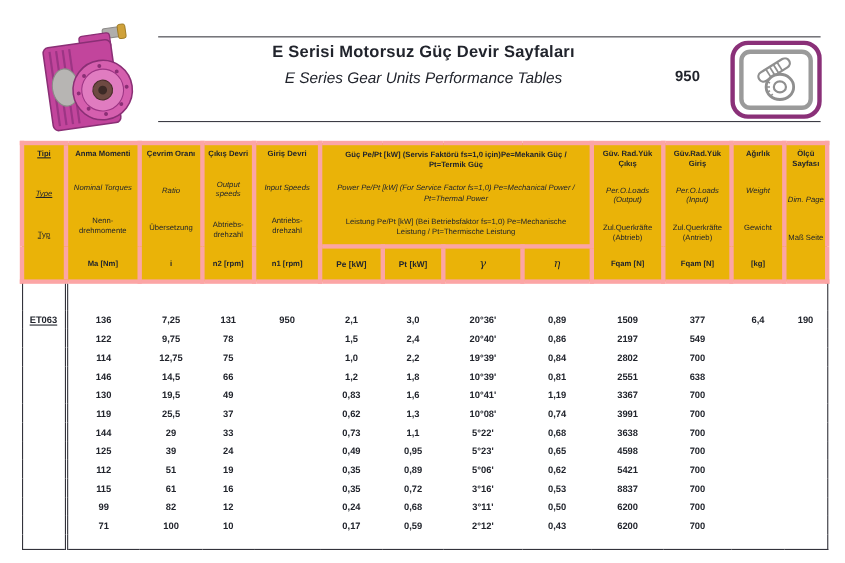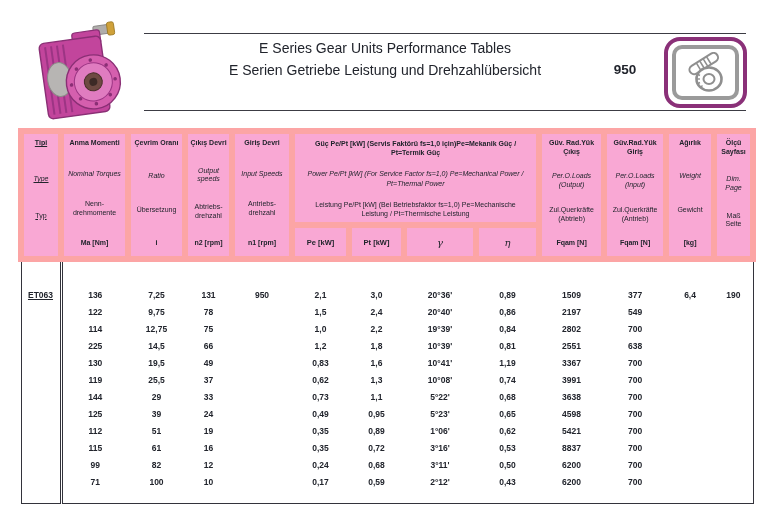--- a/index.html
+++ b/index.html
@@ -9,35 +9,35 @@
     -webkit-font-smoothing:antialiased;
   }
   .rule{position:absolute;left:28px;width:718px;border-top:1.6px solid #3c3c44;}
   .rule-top{top:33px;}
   .rule-bottom{top:110px;}
 
   .photo{position:absolute;left:26px;top:20px;width:118px;height:108px;}
 
   .titles{position:absolute;left:150px;top:37px;width:470px;text-align:center;line-height:22px;}
   .t1{font-size:15px;font-weight:bold;letter-spacing:.2px;}
-  .t2{font-size:14px;}
+  .t2{font-size:14px;font-style:italic;}
   .t3{font-size:14px;}
 
   .page-num{position:absolute;left:600px;top:62px;width:50px;text-align:center;
     font-size:13.5px;font-weight:bold;}
 
   .icon-box{position:absolute;left:664px;top:37px;width:83px;height:71px;box-sizing:border-box;
     border:4px solid #8a3078;border-radius:16px;background:#fff;
     display:flex;align-items:center;justify-content:center;}
   .icon-inner{width:67px;height:55px;box-sizing:border-box;border:4px solid #9a9a9a;
     border-radius:10px;display:flex;align-items:center;justify-content:center;background:#fff;}
 
   table.perf{position:absolute;left:18px;top:128px;width:732px;border-collapse:collapse;
     table-layout:fixed;border:1.6px solid #33333b;}
-  .perf thead th{border:6px solid #fca5a5;padding:0;font-weight:normal;vertical-align:top;background:#f9a8d4;}
+  .perf thead th{border:4px solid #fca5a5;padding:0;font-weight:normal;vertical-align:top;background:#eab308;}
   .perf th.tipi-col, .perf td.tipi-col{border-right:3px double #33333b;text-decoration:underline;}
   .hcell{height:122px;box-sizing:border-box;display:flex;flex-direction:column;
     justify-content:space-between;align-items:center;padding:5px 1px 8px 1px;
     font-size:7px;line-height:1.25;text-align:center;}
   .hcell .l1{font-weight:bold;}
   .hcell .l2{font-style:italic;}
   .hcell .lu{font-weight:bold;font-size:7px;}
   .pcell{height:88px;box-sizing:border-box;display:flex;flex-direction:column;
     justify-content:space-between;align-items:center;padding:5px 8px 4px 8px;
     font-size:7px;line-height:1.3;text-align:center;}
@@ -85,22 +85,22 @@
         <circle cx="52" cy="78" r="1.8"></circle>
           <circle cx="82" cy="78" r="1.8"></circle>
       </g>
       <circle cx="67" cy="63" r="9" fill="#6e4a42" stroke="#4a2f2a" stroke-width="1"></circle>
       <circle cx="67" cy="63" r="4" fill="#3c2a26"></circle>
     </g>
   </svg>
 </div>
 
 <div class="titles">
+  <div class="t1">E Serisi Motorsuz Güç Devir Sayfaları</div>
   <div class="t2">E Series Gear Units Performance Tables</div>
-  <div class="t3">E Serien Getriebe Leistung und Drehzahlübersicht</div>
 </div>
 
 <div class="page-num">950</div>
 
 <div class="icon-box">
   <div class="icon-inner">
     <svg width="44" height="42" viewBox="0 0 44 42">
       <g stroke="#8f8f8f" fill="#ffffff">
         <g transform="rotate(-32 20 12)">
           <rect x="4" y="7" width="32" height="9" rx="4.5" stroke-width="2"></rect>
@@ -276,21 +276,21 @@
         <td>2,2</td>
         <td>19°39'</td>
         <td>0,84</td>
         <td>2802</td>
         <td>700</td>
         <td></td>
         <td></td>
       </tr>
       <tr>
         <td class="tipi-col"></td>
-        <td>225</td>
+        <td>146</td>
         <td>14,5</td>
         <td>66</td>
         <td></td>
         <td>1,2</td>
         <td>1,8</td>
         <td>10°39'</td>
         <td>0,81</td>
         <td>2551</td>
         <td>638</td>
         <td></td>
@@ -357,21 +357,21 @@
         <td></td>
       </tr>
       <tr>
         <td class="tipi-col"></td>
         <td>112</td>
         <td>51</td>
         <td>19</td>
         <td></td>
         <td>0,35</td>
         <td>0,89</td>
-        <td>1°06'</td>
+        <td>5°06'</td>
         <td>0,62</td>
         <td>5421</td>
         <td>700</td>
         <td></td>
         <td></td>
       </tr>
       <tr>
         <td class="tipi-col"></td>
         <td>115</td>
         <td>61</td>

